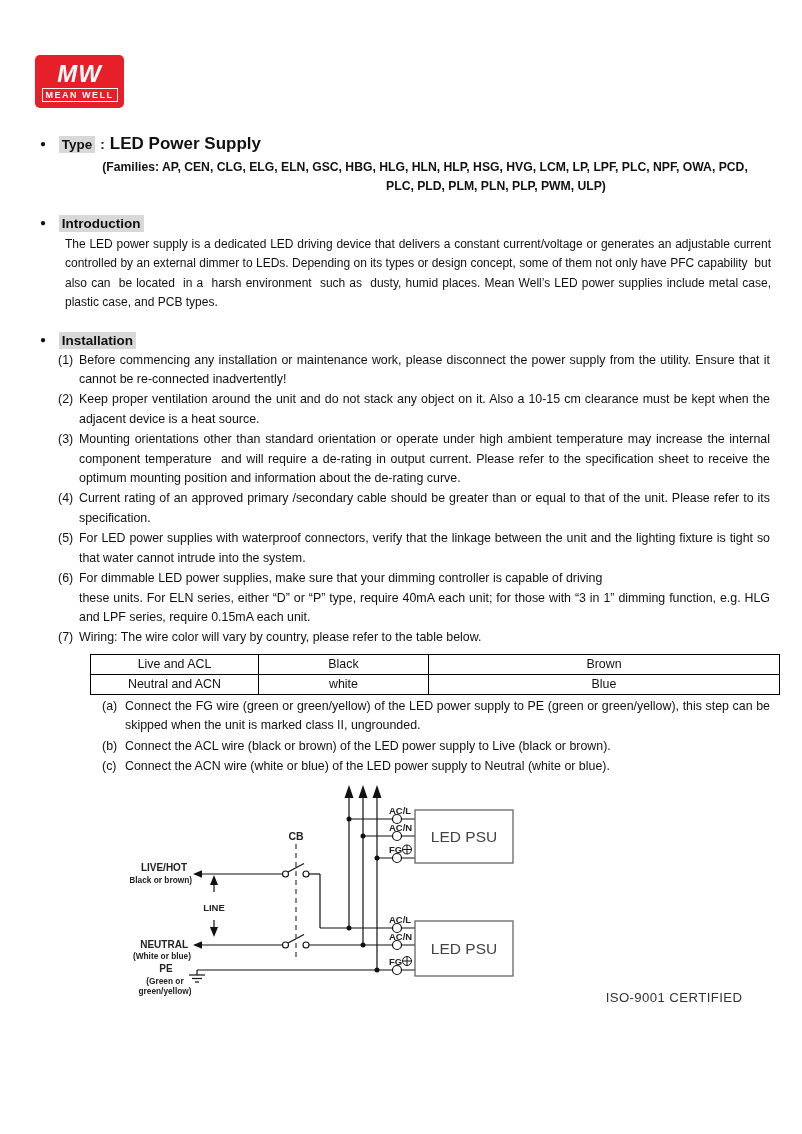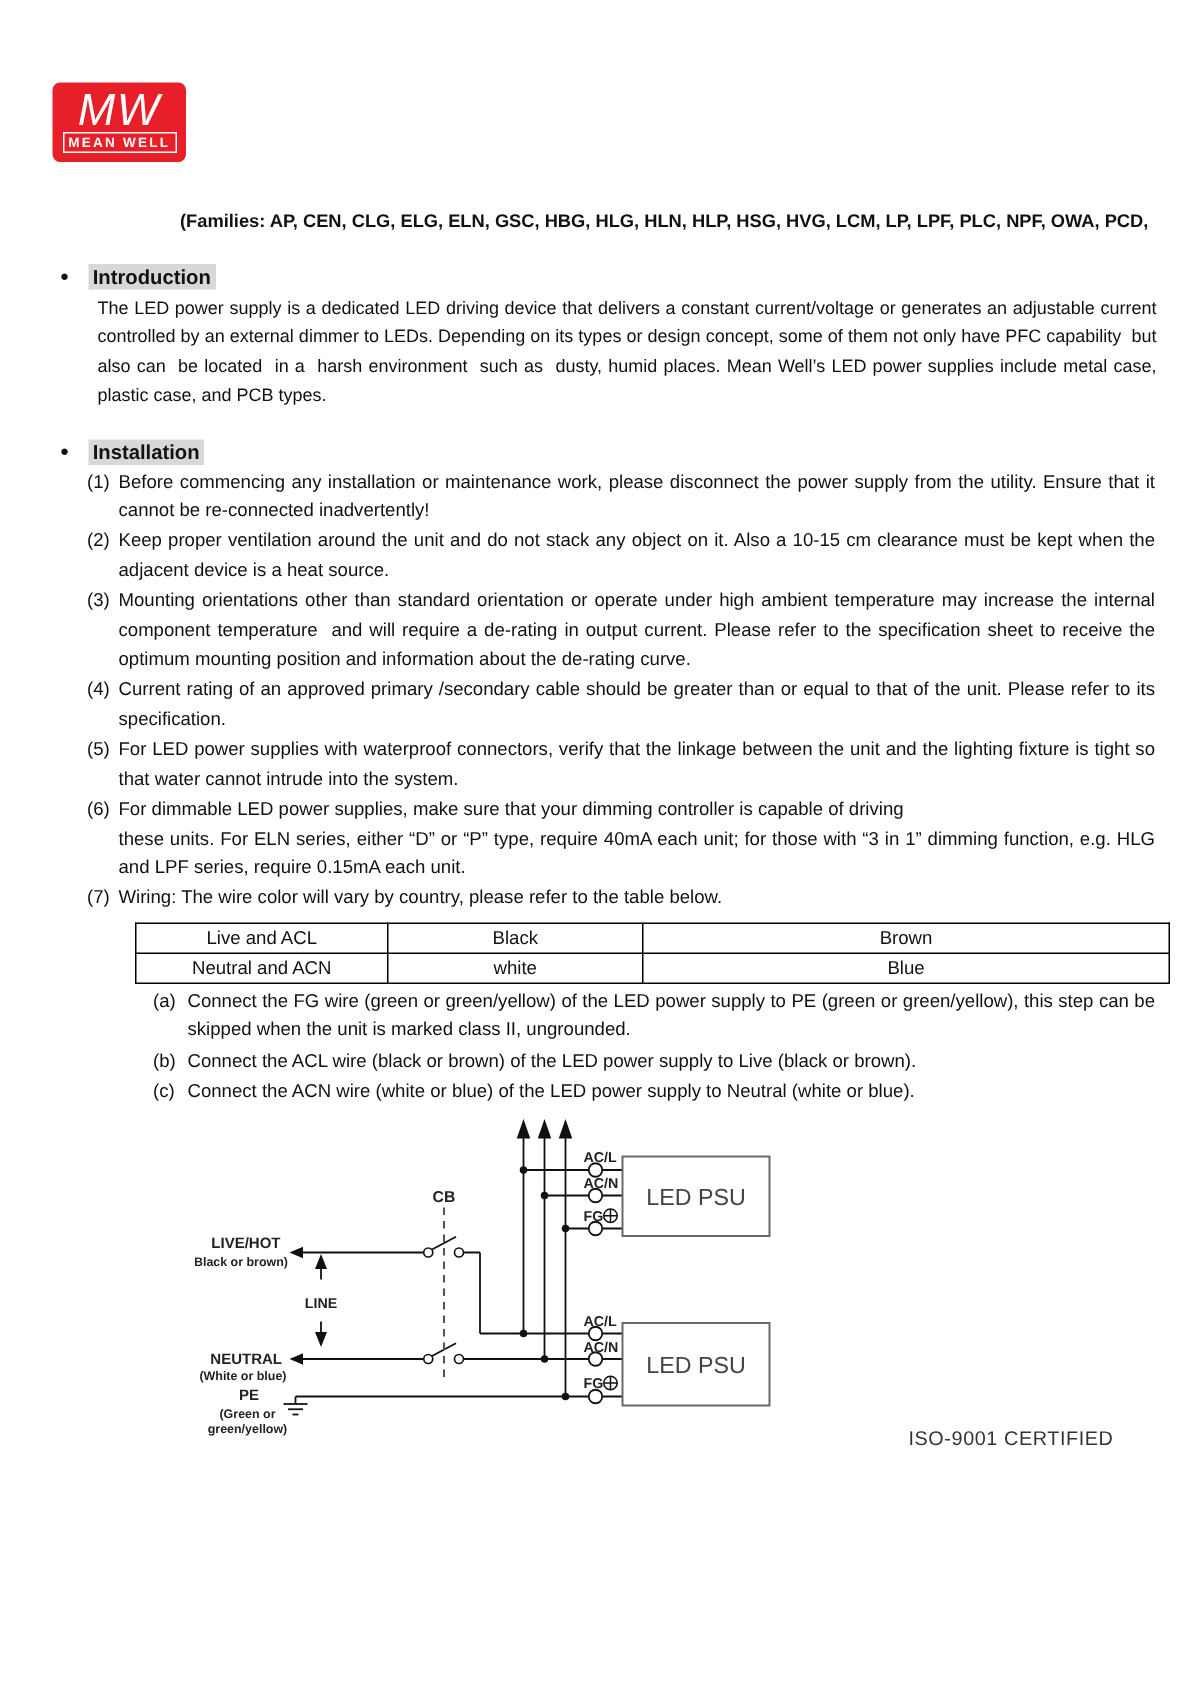--- a/index.html
+++ b/index.html
@@ -1,34 +1,34 @@
 <!DOCTYPE html>
 <html><head>
 <meta charset="utf-8">
 <style>
   html,body{margin:0;padding:0;background:#fff;}
   .page{position:relative;width:802px;height:1134px;background:#fff;overflow:hidden;
         font-family:"Liberation Sans",sans-serif;color:#111;}
   
   .logo{position:absolute;left:35px;top:55px;width:89px;height:53px;background:#e71f28;
         border-radius:5px;display:flex;flex-direction:column;align-items:center;justify-content:center;}
-  .logo-mw{color:#fff;font-weight:normal;font-style:italic;font-size:30px;line-height:24px;letter-spacing:1px;}
+  .logo-mw{color:#fff;font-weight:bold;font-style:italic;font-size:24px;line-height:24px;letter-spacing:1px;}
   .logo-brand{border:1.5px solid #fff;color:#fff;font-size:9px;font-weight:bold;letter-spacing:1.5px;
         padding:0 3px;margin-top:2px;line-height:12px;}
   .title-wrap{position:absolute;left:0;right:0;top:80px;text-align:center;padding-left:60px;}
   .title{font-size:25px;font-weight:bold;border-bottom:2.5px solid #000;padding-bottom:1px;}
   
   .content{padding:134px 32px 0 40px;}
   .bullet{display:inline-block;font-size:10px;vertical-align:2px;margin-right:9px;}
   .hl{background:#d8d8d8;padding:1px 3px;}
   .sec-head{font-size:13.5px;font-weight:bold;}
   .type-line{font-size:13.5px;font-weight:bold;}
   .type-colon{margin:0 5px;font-weight:bold;}
   .type-value{font-size:17px;font-weight:bold;}
-  .families{margin:4px 0 0 80px;font-size:12.2px;font-weight:bold;line-height:19px;white-space:nowrap;}
+  .families{margin:4px 0 0 40px;font-size:12.2px;font-weight:bold;line-height:19px;white-space:nowrap;text-align:center;}
   .families-l2{margin-left:142px;}
   .sec{margin-top:20px;}
   .intro-body{margin:4px 0 0 25px;width:706px;font-size:12px;line-height:19.4px;
         text-align:justify;white-space:pre-wrap;}
   .items{margin-top:3px;}
   .item{display:flex;margin-top:1px;font-size:12.4px;line-height:19.4px;margin-left:18px;}
   .item-num{flex:0 0 21px;}
   .item-text{flex:1;text-align:justify;white-space:pre-wrap;}
   .sub-item{display:flex;margin-top:1px;font-size:12.4px;line-height:19.4px;margin-left:62px;}
   .sub-num{flex:0 0 23px;}
@@ -50,22 +50,27 @@
 
 <div class="page">
 
   <div class="logo">
     <div class="logo-mw">MW</div>
     <div class="logo-brand">MEAN WELL</div>
   </div>
 
   <div class="content">
 
+    <div class="type-line">
+      <span class="bullet">●</span>
+      <span class="hl">Type</span><span class="type-colon">:</span><span class="type-value">LED Power Supply</span>
+    </div>
     <div class="families">
       <div>(Families: AP, CEN, CLG, ELG, ELN, GSC, HBG, HLG, HLN, HLP, HSG, HVG, LCM, LP, LPF, PLC, NPF, OWA, PCD,</div>
+      <div class="families-l2">PLC, PLD, PLM, PLN, PLP, PWM, ULP)</div>
     </div>
 
     <div class="sec">
       <div class="sec-head">
         <span class="bullet">●</span>
         <span class="hl">Introduction</span>
       </div>
       <div class="intro-body">The LED power supply is a dedicated LED driving device that delivers a constant current/voltage or generates an adjustable current controlled by an external dimmer to LEDs. Depending on its types or design concept, some of them not only have PFC capability  but also can  be located  in a  harsh environment  such as  dusty, humid places. Mean Well’s LED power supplies include metal case, plastic case, and PCB types.</div>
     </div>
 

